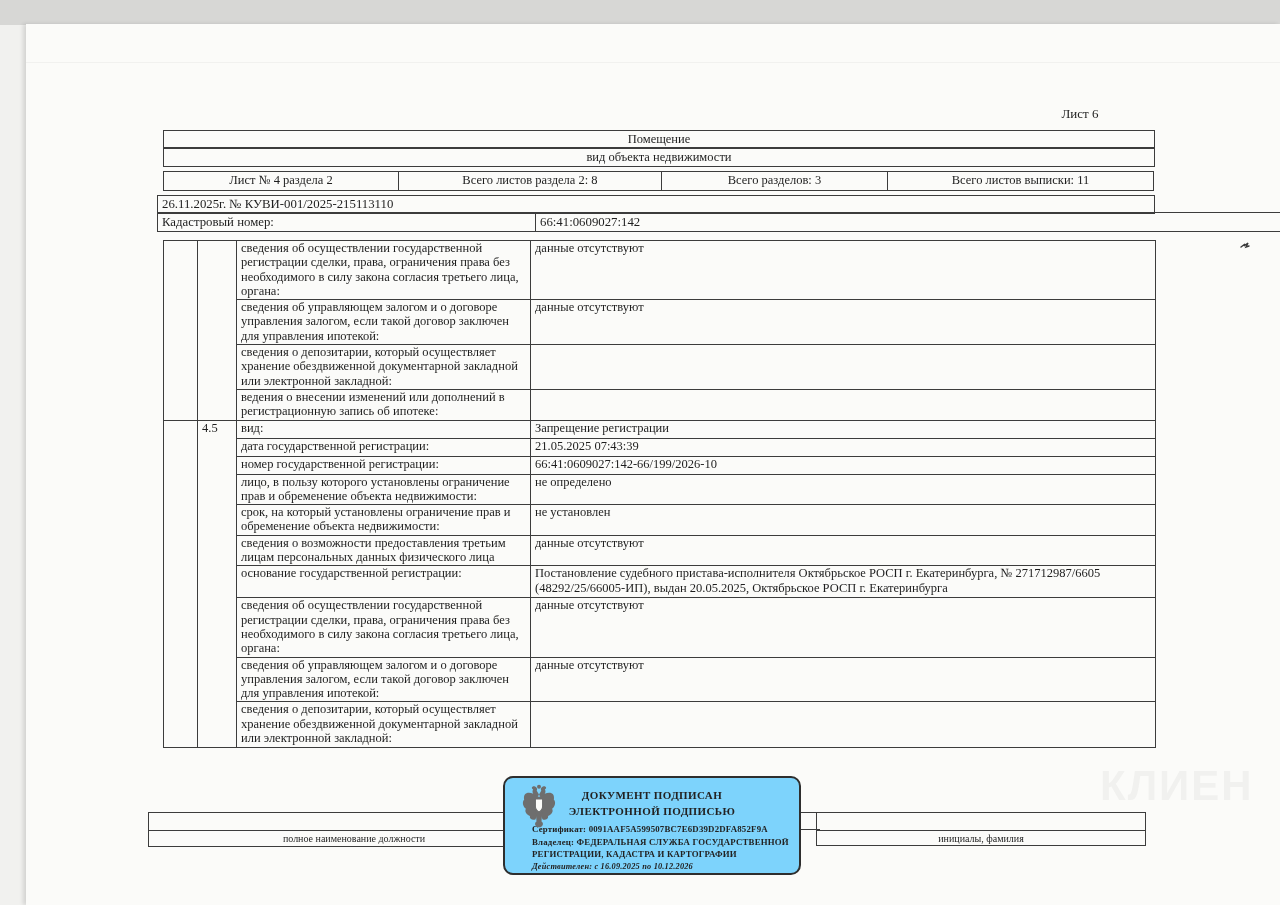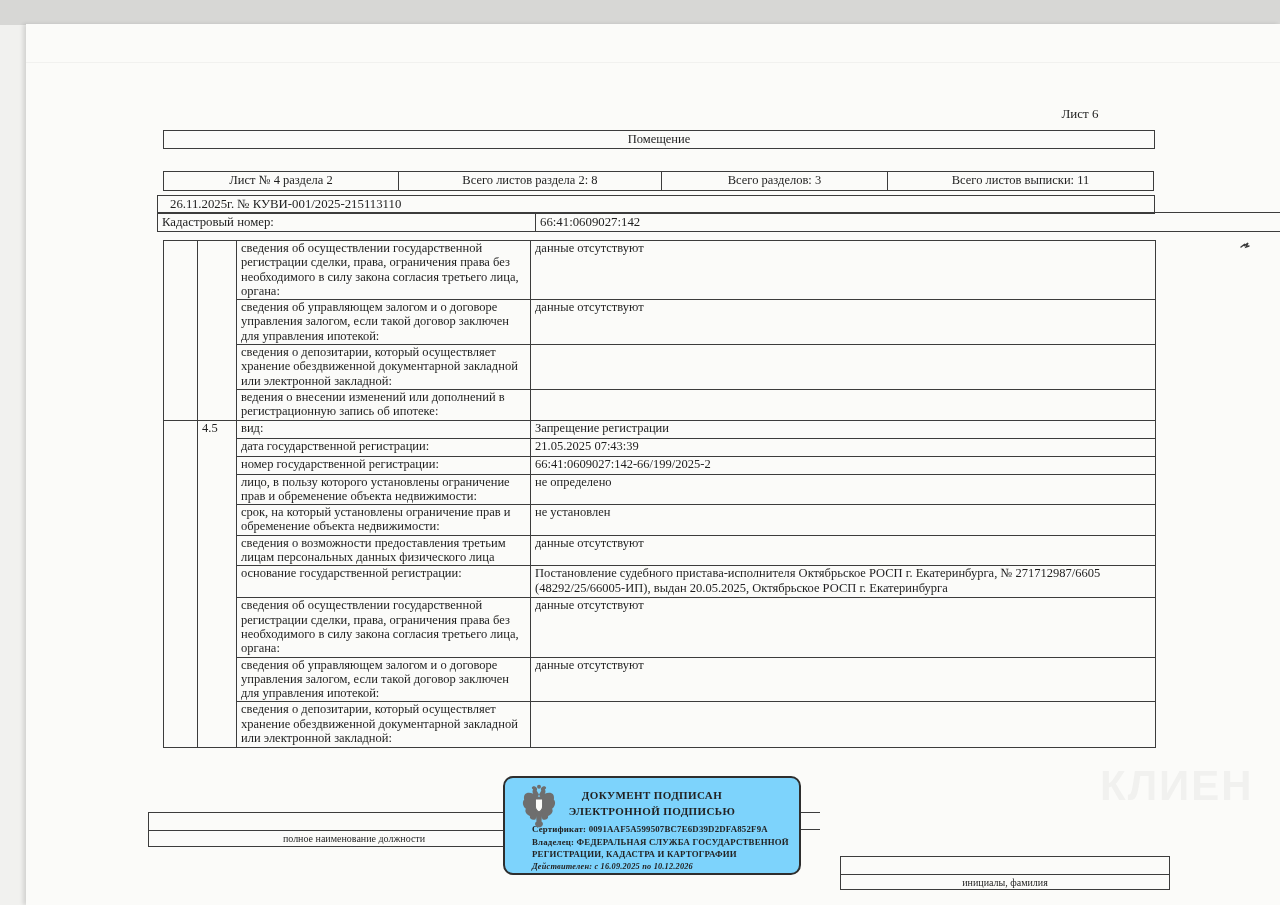--- a/index.html
+++ b/index.html
@@ -24,42 +24,42 @@
   
   #sheet-label{left:1040px;top:106px;width:80px;text-align:center;font-size:13px;}
 
   
   .hbox{border:1.5px solid #3c3c3c;background:transparent;box-sizing:border-box;}
   #hdr-type{left:163px;top:130px;width:992px;height:19px;text-align:center;font-size:12.5px;line-height:17px;}
   #hdr-kind{left:163px;top:147px;width:992px;height:20px;text-align:center;font-size:12.5px;line-height:18px;}
   #hdr-meta{left:163px;top:171px;width:992px;height:20px;display:flex;}
   #hdr-meta .mcell{border:1.5px solid #3c3c3c;box-sizing:border-box;text-align:center;font-size:12.5px;line-height:17px;margin-left:-1px;}
   #hdr-meta .mcell:first-child{margin-left:0;}
-  #hdr-date{left:157px;top:195px;width:998px;height:19px;font-size:12.8px;line-height:17px;padding-left:12px;box-sizing:border-box;}
+  #hdr-date{left:157px;top:195px;width:998px;height:19px;font-size:12.8px;line-height:17px;padding-left:4px;box-sizing:border-box;}
   #hdr-cad{left:157px;top:212px;width:1200px;height:20px;display:flex;align-items:center;}
   #hdr-cad .ccell{border:1.5px solid #3c3c3c;box-sizing:border-box;font-size:12.8px;line-height:18px;padding-left:4px;}
   #hdr-cad .ccell.lab{width:379px;}
   #hdr-cad .ccell.val{flex:1;margin-left:-1px;}
 
   
   #main-table{left:163px;top:240px;}
   table{border-collapse:collapse;table-layout:fixed;width:992px;}
   td{vertical-align:top;font-size:12.5px;line-height:14.3px;padding:0 4px 1px 4px;box-sizing:border-box;}
   td.c1{width:34px;border-left:1.5px solid #3c3c3c;border-right:1px solid #3c3c3c;}
   td.c2{width:39px;border-right:1px solid #3c3c3c;}
   td.c3{width:294px;border:1px solid #3c3c3c;}
   td.c4{width:625px;border:1px solid #3c3c3c;border-right:1.5px solid #3c3c3c;}
   tr.sect td.c1, tr.sect td.c2{border-top:1px solid #3c3c3c;}
   tr:first-child td{border-top:1.5px solid #3c3c3c;}
   tr:last-child td{border-bottom:1.5px solid #3c3c3c;}
 
   
   .fbox{border:1.5px solid #3c3c3c;box-sizing:border-box;background:transparent;}
   #foot-left{left:148px;top:812px;width:412px;height:35px;}
-  #foot-right{left:816px;top:856px;width:330px;height:34px;margin-left:24px;}
+  #foot-right{left:816px;top:812px;width:330px;height:34px;}
   .fbox .frow1{height:17px;border-bottom:1px solid #3c3c3c;}
   .fbox .frow2{height:15px;text-align:center;font-size:10px;line-height:15px;}
   .connector{position:absolute;background:#3c3c3c;height:1px;}
 
   
   #stamp{
     left:503px;top:776px;width:298px;height:99px;
     border:2.5px solid #2e2e2e;border-radius:10px;
     background:#7dd3fc;box-sizing:border-box;
     z-index:5;
@@ -84,20 +84,21 @@
 <div id="scan">
   <div id="scanner-strip"></div>
   <div id="paper"></div>
   <div id="crease"></div>
 
   <div class="abs" id="watermark">КЛИЕН</div>
 
   <div class="abs" id="sheet-label">Лист 6</div>
 
   <div class="abs hbox" id="hdr-type">Помещение</div>
+  <div class="abs hbox" id="hdr-kind">вид объекта недвижимости</div>
 
   <div class="abs" id="hdr-meta">
     <div class="mcell" style="width:236px">Лист № 4 раздела 2</div>
     <div class="mcell" style="width:264px">Всего листов раздела 2: 8</div>
     <div class="mcell" style="width:227px">Всего разделов: 3</div>
     <div class="mcell" style="width:267px">Всего листов выписки: 11</div>
   </div>
 
   <div class="abs hbox" id="hdr-date">26.11.2025г. № КУВИ-001/2025-215113110</div>
 
@@ -142,21 +143,21 @@
         <tr style="height:18px">
           <td class="c1"></td>
             <td class="c2"></td>
           <td class="c3">дата государственной регистрации:</td>
           <td class="c4">21.05.2025 07:43:39</td>
         </tr>
         <tr style="height:18px">
           <td class="c1"></td>
             <td class="c2"></td>
           <td class="c3">номер государственной регистрации:</td>
-          <td class="c4">66:41:0609027:142-66/199/2025-2</td>
+          <td class="c4">66:41:0609027:142-66/199/2026-10</td>
         </tr>
         <tr style="height:30px">
           <td class="c1"></td>
             <td class="c2"></td>
           <td class="c3">лицо, в пользу которого установлены ограничение прав и обременение объекта недвижимости:</td>
           <td class="c4">не определено</td>
         </tr>
         <tr style="height:30px">
           <td class="c1"></td>
             <td class="c2"></td>

